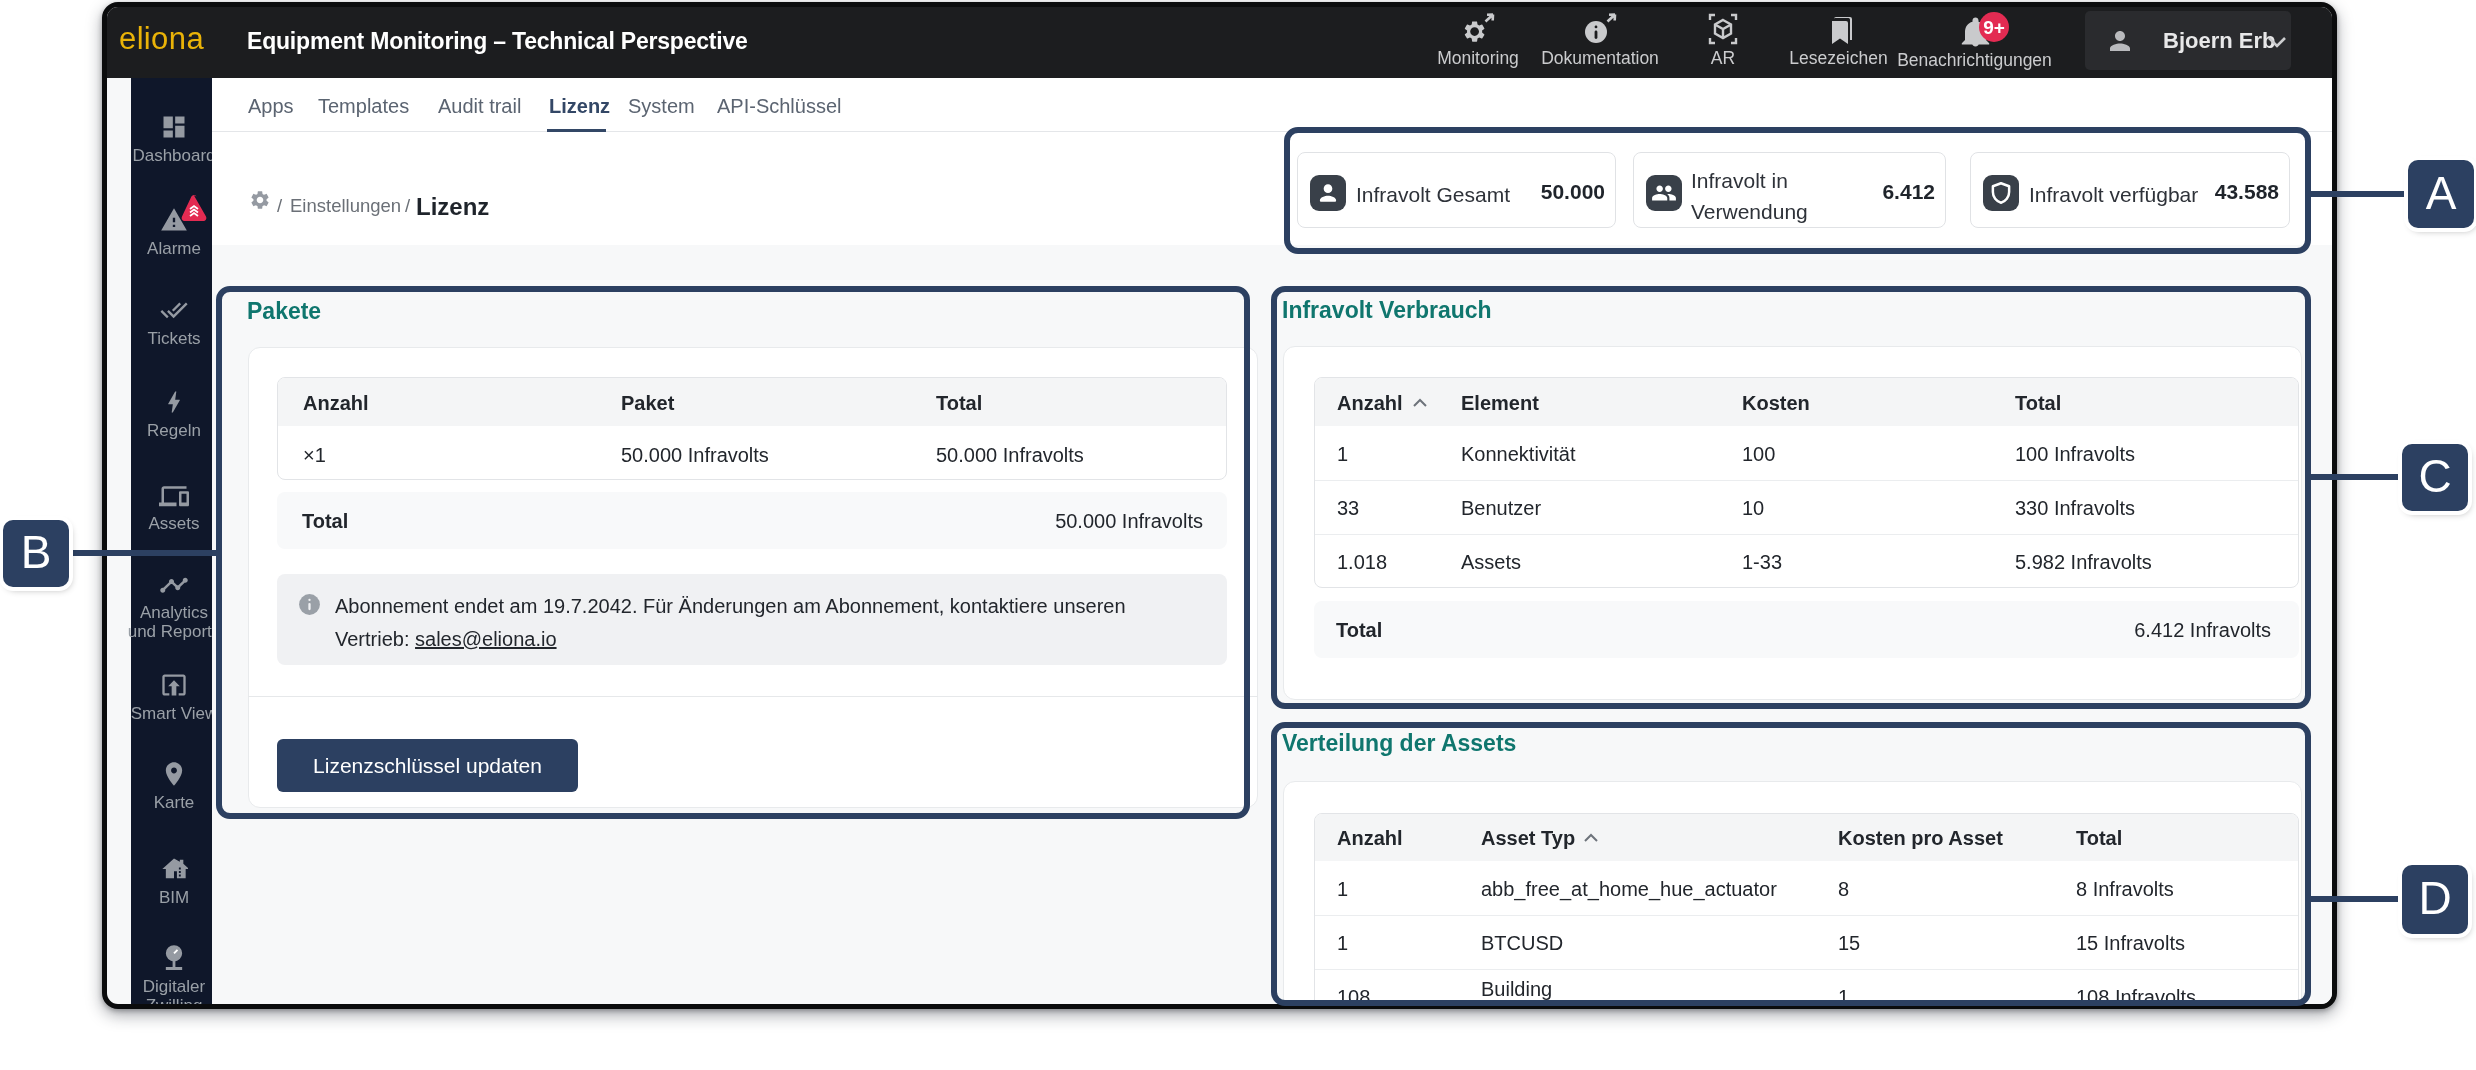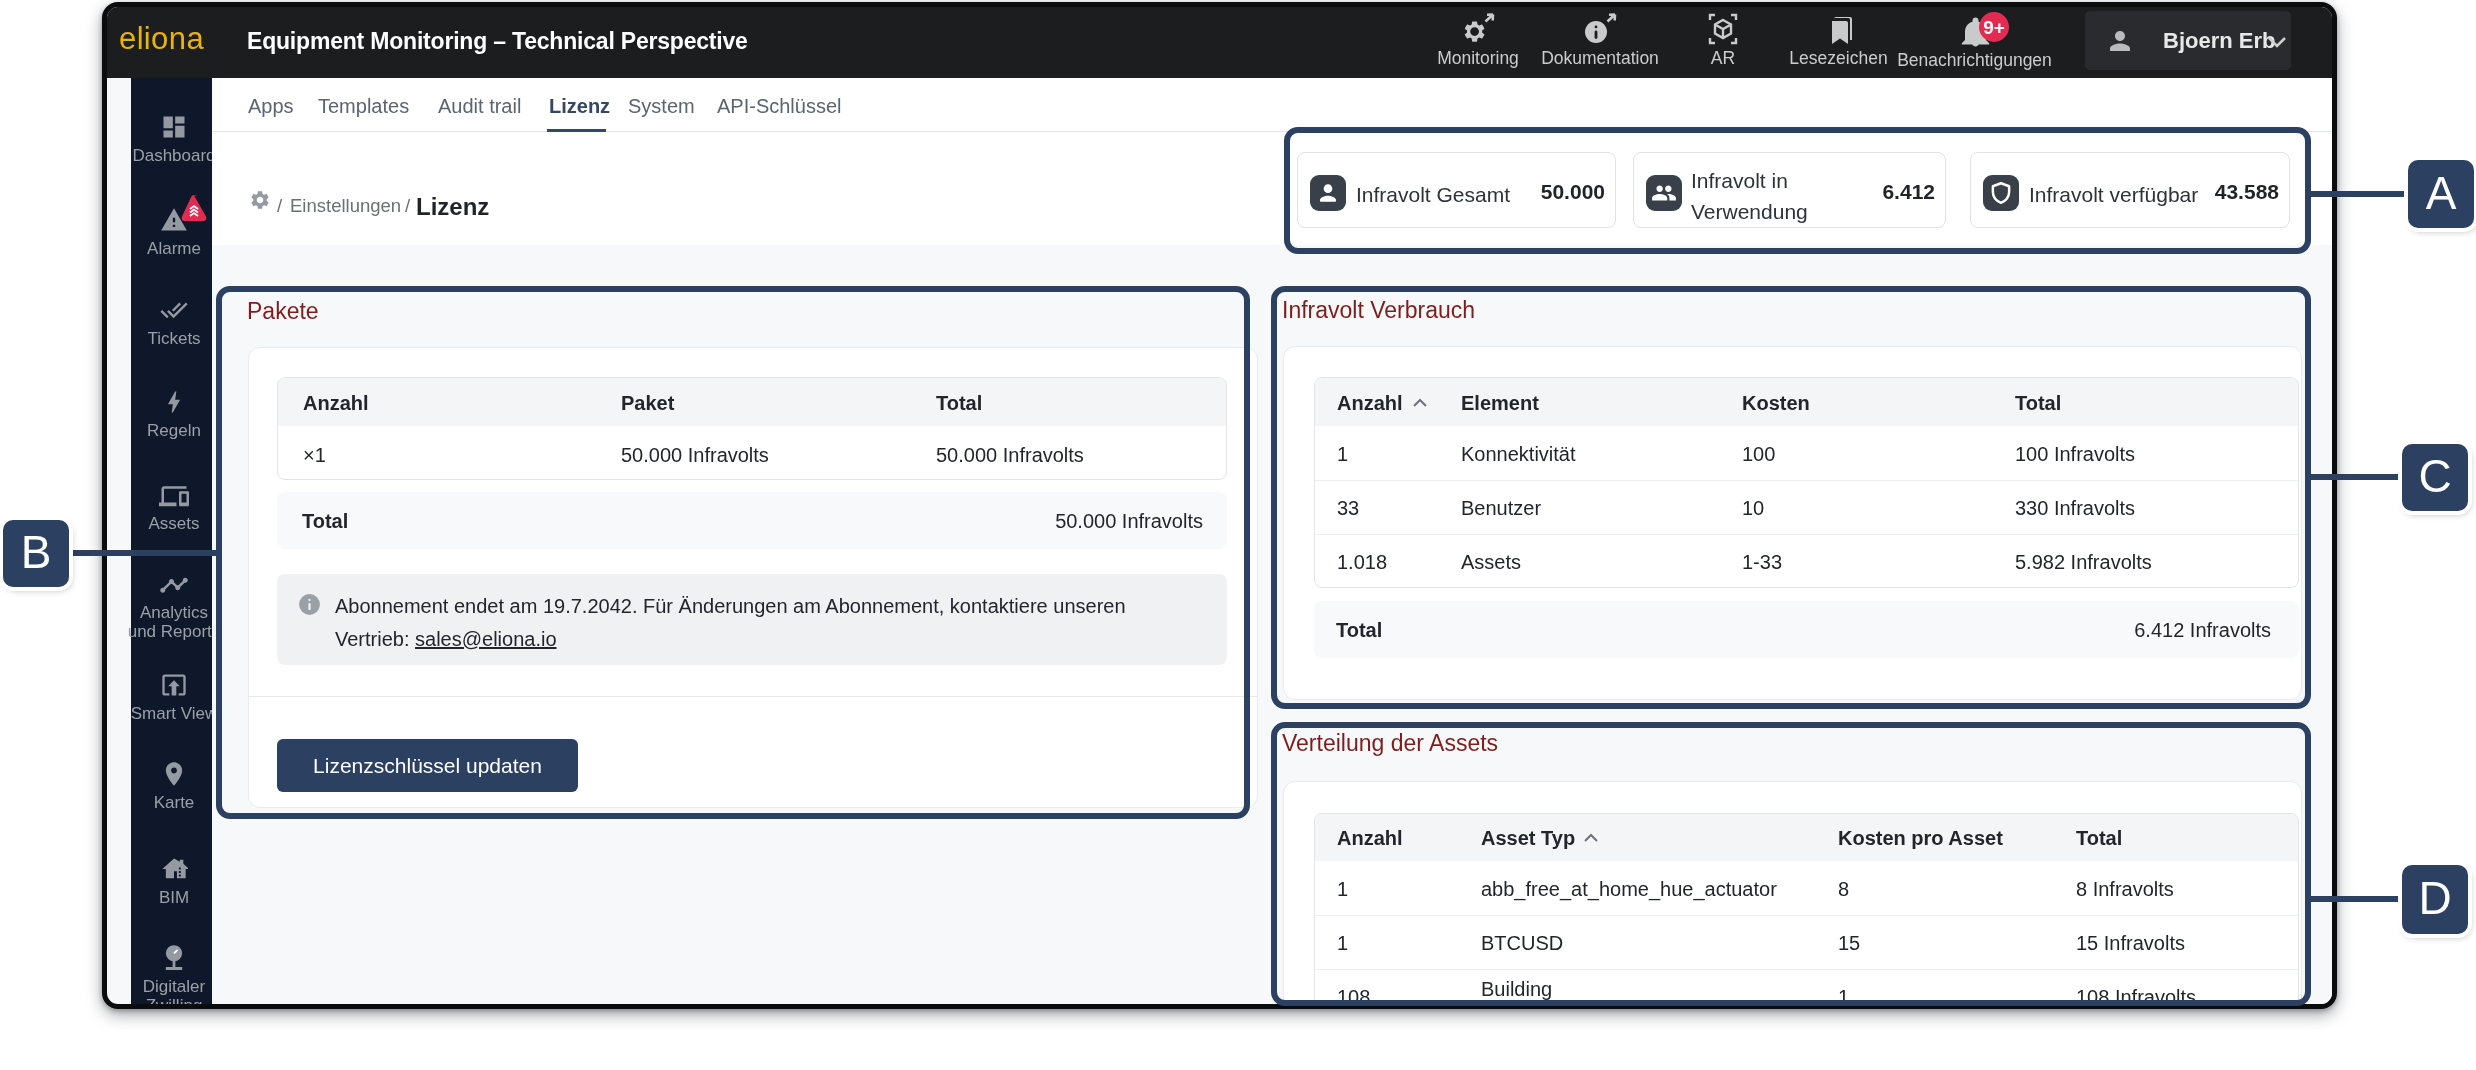--- a/index.html
+++ b/index.html
@@ -29,21 +29,21 @@
   #tabline { position:absolute; left:440px; top:122px; width:59px; height:3px; background:#334766; }
   
   .bc-gray { position:absolute; font-size:18.5px; color:#6b7077; }
   #bc-lizenz { position:absolute; font-size:24px; font-weight:700; color:#1f242b; }
   
   .scard { position:absolute; top:145px; height:76px; background:#fff; border:1px solid #e0e2e5; border-radius:8px; }
   .stile { position:absolute; top:22px; width:36px; height:36px; background:#394049; border-radius:9px; }
   .slabel { position:absolute; font-size:21px; color:#2e3239; line-height:31px; }
   .sval { position:absolute; font-size:21px; font-weight:700; color:#1f242b; text-align:right; }
   
-  .sectitle { position:absolute; font-size:23px; font-weight:400; color:#7f1d1d; }
+  .sectitle { position:absolute; font-size:23px; font-weight:700; color:#0f766e; }
   .paper { position:absolute; background:#fff; border:1px solid #e8eaec; border-radius:12px; }
   .panel { position:absolute; background:#fff; border:1px solid #e2e4e7; border-radius:8px; overflow:hidden; }
   .phead { position:absolute; left:0; top:0; width:100%; height:48px; background:#f4f5f6; }
   .th { position:absolute; font-size:20px; font-weight:700; color:#22262c; }
   .td { position:absolute; font-size:20px; color:#22262c; }
   .rowline { position:absolute; left:0; width:100%; height:1px; background:#ebedef; }
   .totband { position:absolute; background:#f8f9fa; border-radius:8px; }
   .caret { position:absolute; }
   
   .outline { position:absolute; border:6px solid #2c4061; border-radius:14px; z-index:20; }

